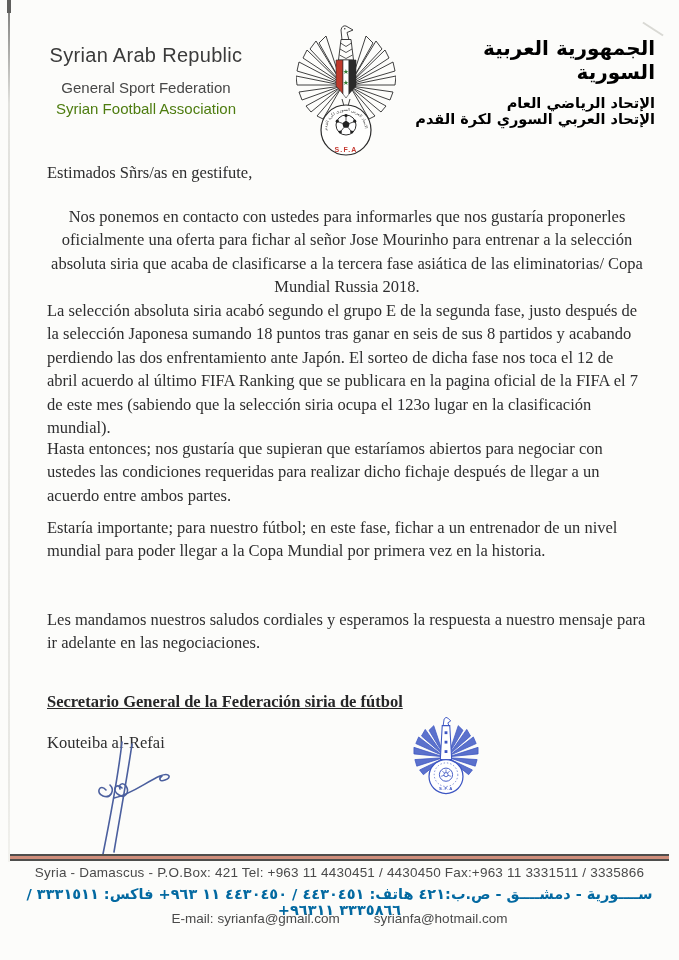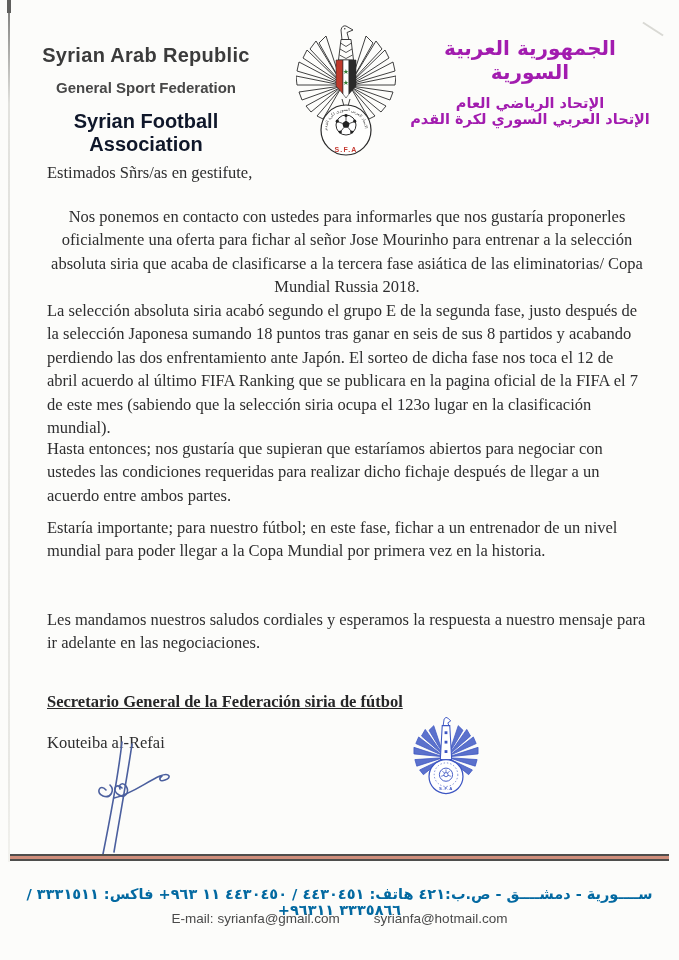--- a/index.html
+++ b/index.html
@@ -12,26 +12,26 @@
   }
   
   .scan-edge{position:absolute;left:8px;top:0;width:2px;height:862px;
     background:linear-gradient(#777775,#e2e2de 12%,#e8e8e4 90%,#f2f2ee);}
   .scan-notch{position:absolute;left:7px;top:0;width:4px;height:13px;background:#5f5f5d;}
   .scan-diag{position:absolute;right:14px;top:28px;width:24px;height:2px;
     background:#d9d9d4;transform:rotate(33deg);}
 
   
   .lh-en{position:absolute;left:36px;top:44px;width:220px;text-align:center;
-    font-family:"Liberation Sans", sans-serif;color:#3b3b3b;font-weight:bold;}
+    font-family:"Liberation Sans", sans-serif;color:#3b3b3b;font-weight:normal;}
   .lh-en .l1{font-size:20px;letter-spacing:.3px;}
   .lh-en .l2{font-size:15px;margin-top:12px;color:#474747;}
-  .lh-en .l3{font-size:20px;margin-top:14px;color:#0f172a;}
-  .lh-ar{position:absolute;right:24px;top:36px;width:250px;text-align:center;
-    direction:rtl;color:#a21caf;font-weight:bold;
+  .lh-en .l3{font-size:15px;margin-top:4px;color:#4d7c0f;}
+  .lh-ar{position:absolute;right:24px;top:36px;width:250px;text-align:right;
+    direction:rtl;color:#000000;font-weight:bold;
     font-family:"DejaVu Sans", sans-serif;}
   .lh-ar .l1{font-size:20px;}
   .lh-ar .l2{font-size:14.5px;margin-top:11px;}
   .lh-ar .l3{font-size:14.5px;}
   .emblem{position:absolute;left:296px;top:24px;}
 
   
   .bodytext{position:absolute;left:47px;width:600px;
     font-size:16.5px;line-height:1.42;color:#2e2e2f;}
   .salutation{top:161px;}
@@ -195,20 +195,21 @@
       </g>
       <text x="35" y="78.5" text-anchor="middle" font-size="4.5" font-weight="bold" fill="#3c55c2" letter-spacing="0.8" font-family="Liberation Sans, sans-serif">S.F.A</text>
     </svg>
   </div>
 
   <div class="divider">
     <div class="d1"></div>
       <div class="d2"></div>
       <div class="d3"></div>
   </div>
+  <div class="foot foot-en">Syria - Damascus - P.O.Box: 421 Tel: +963 11 4430451 / 4430450 Fax:+963 11 3331511 / 3335866</div>
   <div class="foot foot-ar">ســــورية - دمشــــق - ص.ب:٤٢١ هاتف: ٤٤٣٠٤٥١ / ٤٤٣٠٤٥٠ ١١ ٩٦٣+ فاكس: ٣٣٣١٥١١ / ٣٣٣٥٨٦٦ ٩٦٣١١+</div>
   <div class="foot foot-email">
     <span>E-mail:</span>
     <span>syrianfa@gmail.com</span>
     <span class="e2">syrianfa@hotmail.com</span>
   </div>
 
 </div>
 
 </body></html>

